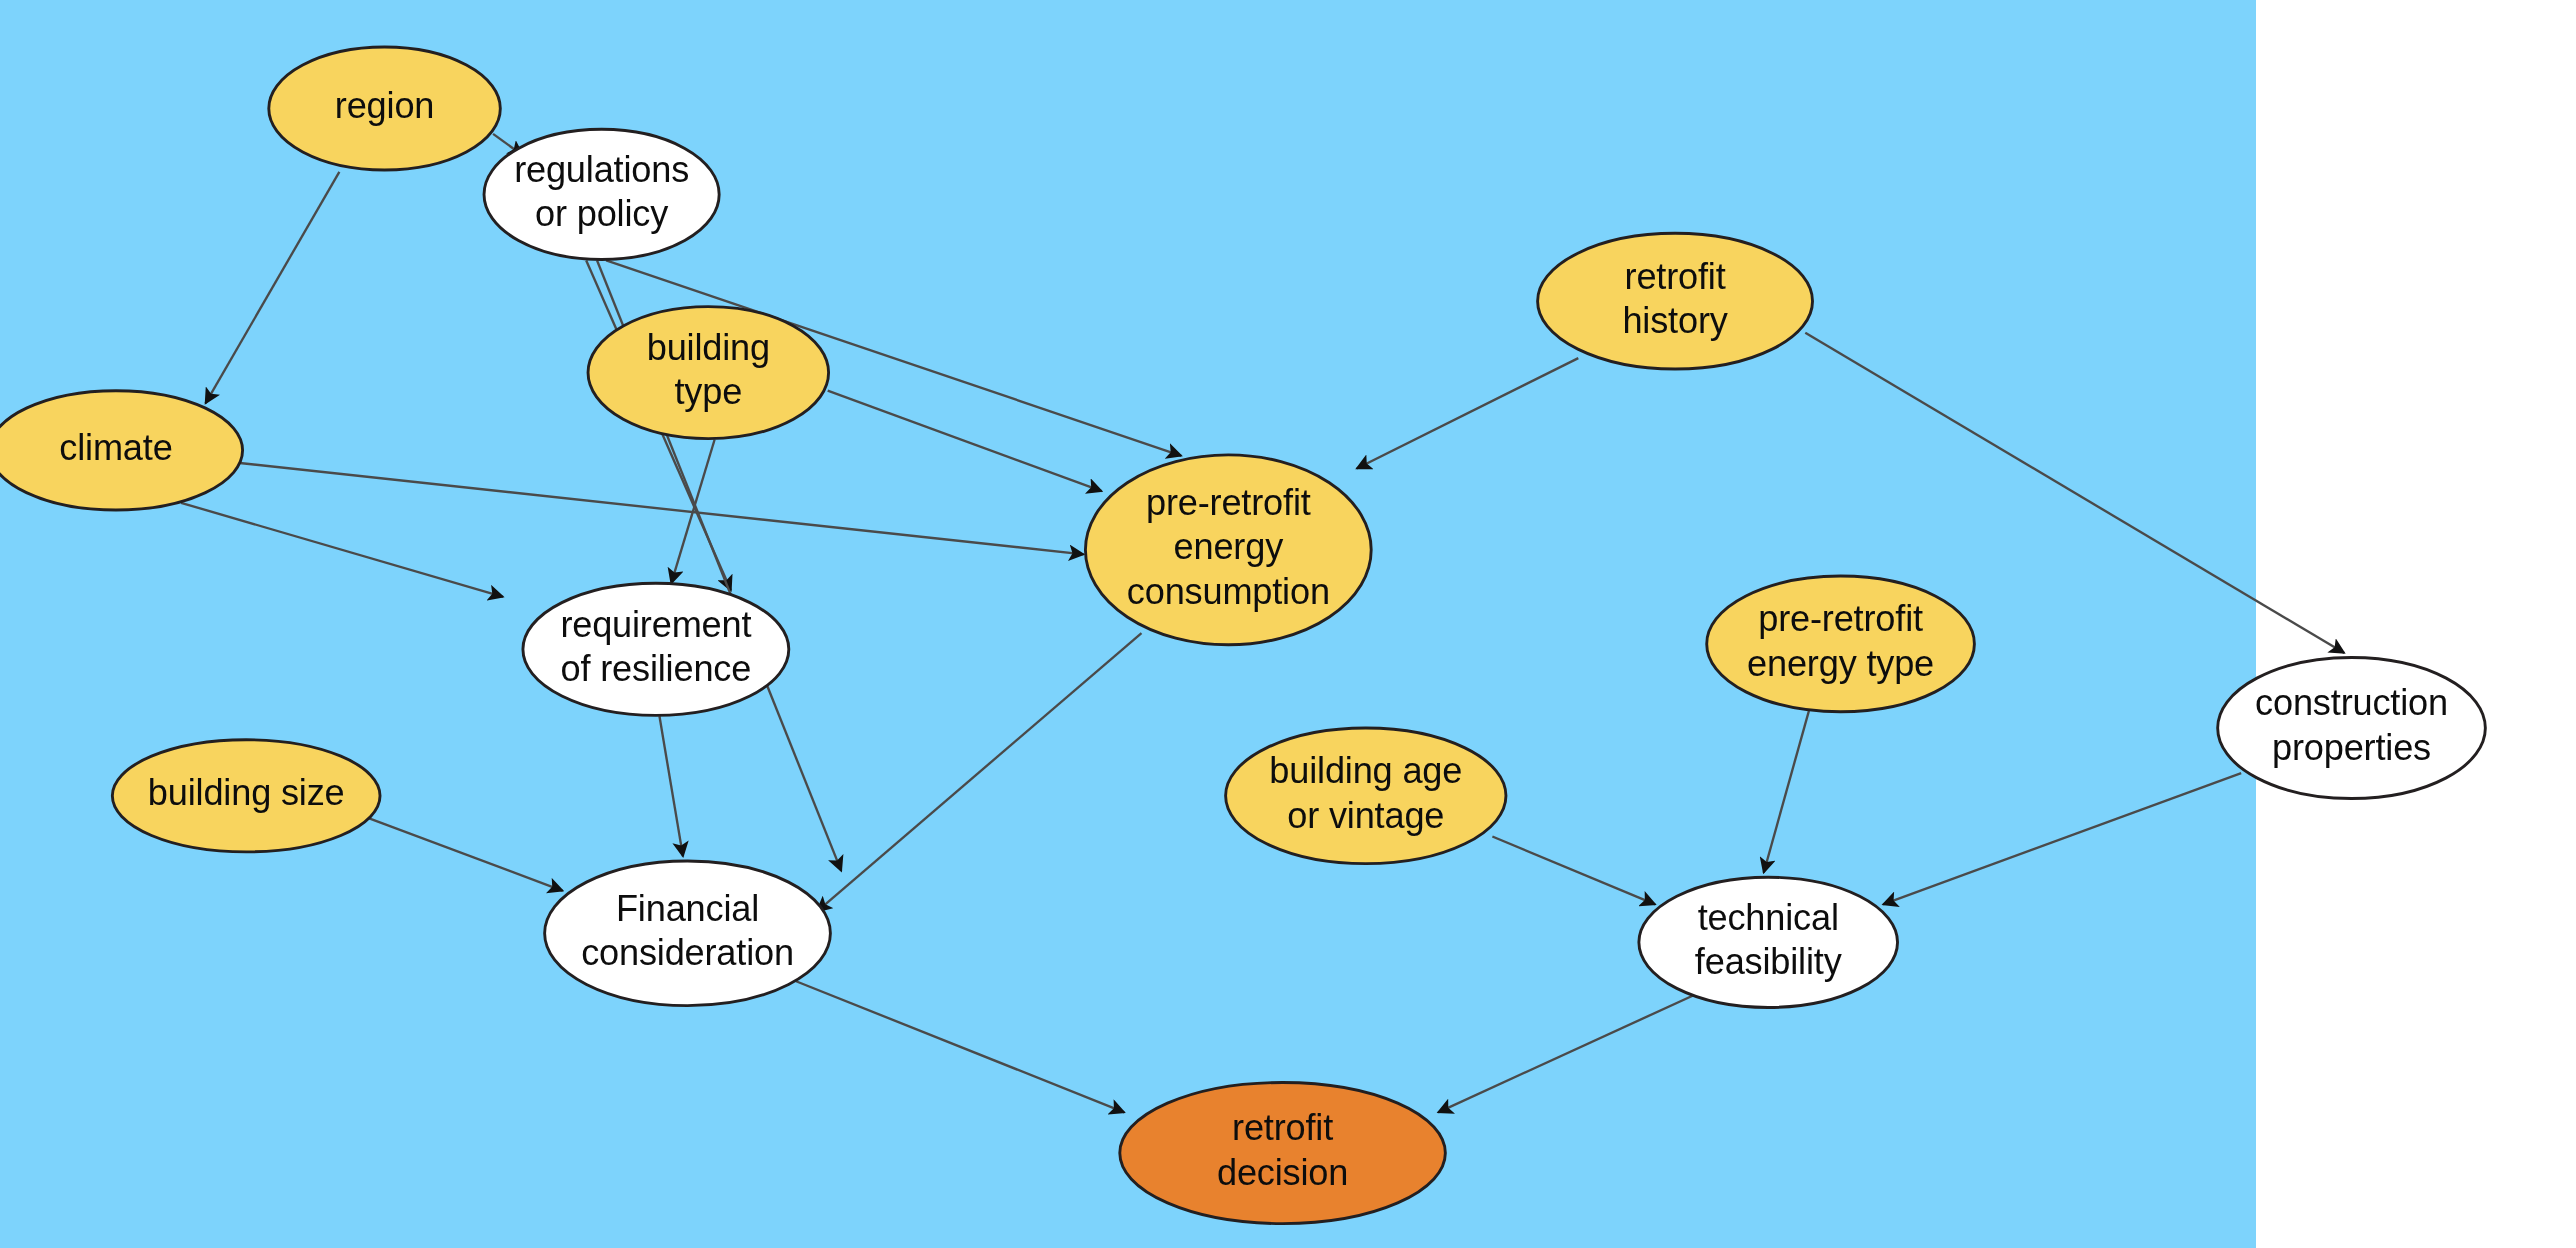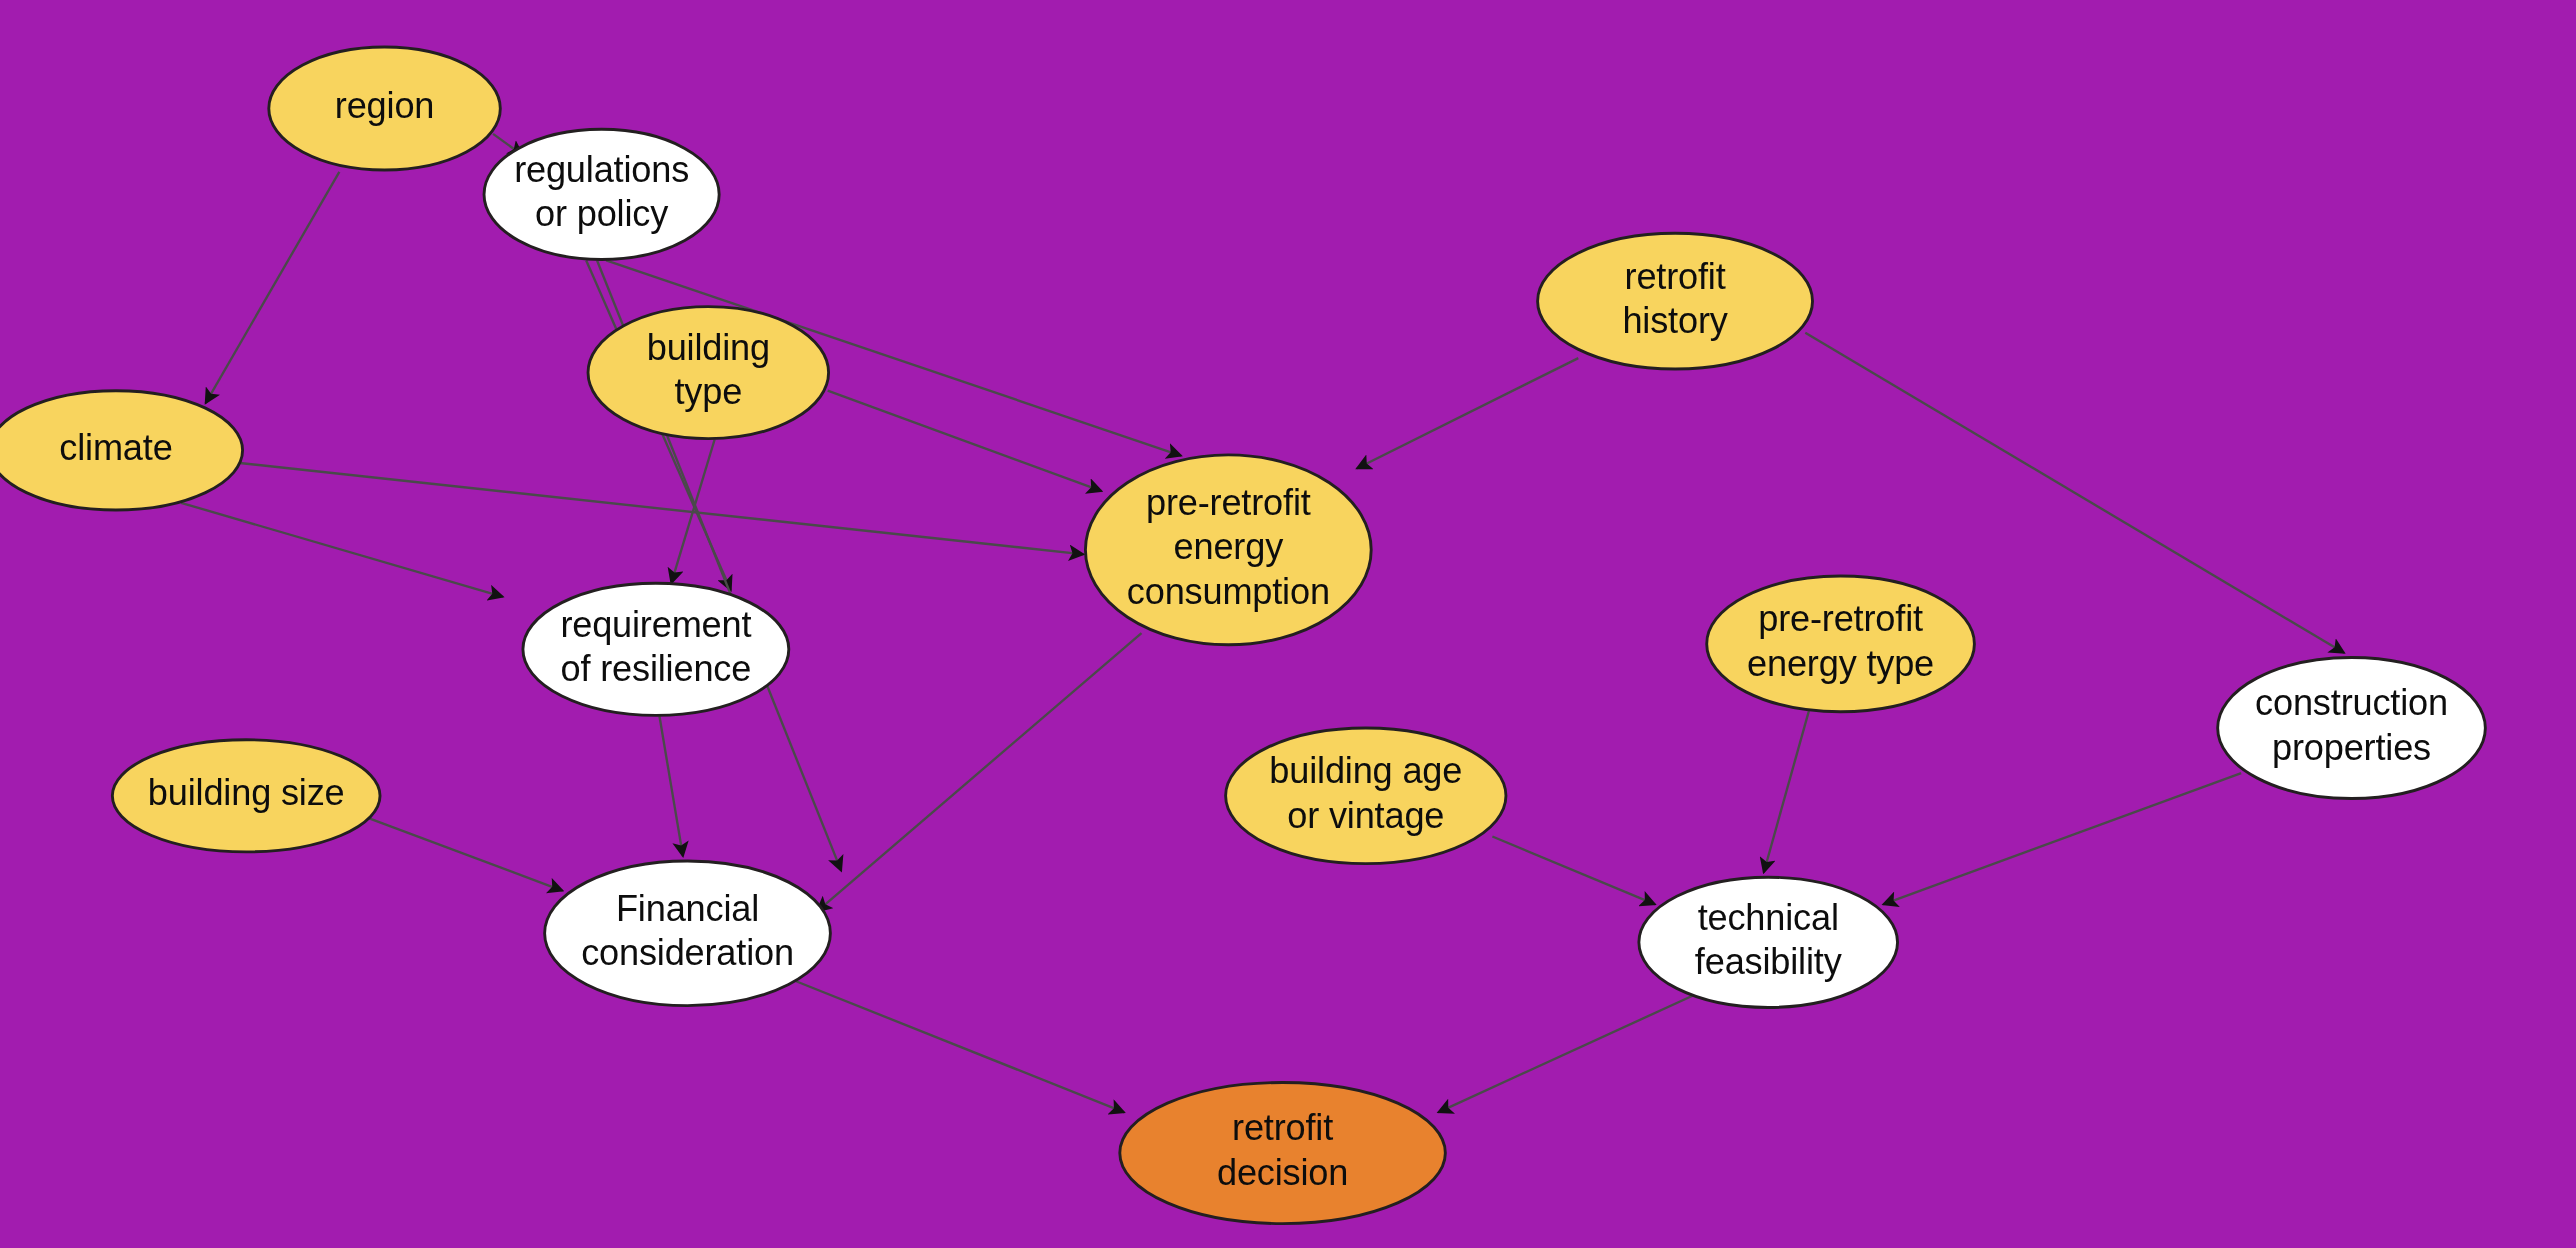--- a/index.html
+++ b/index.html
@@ -9,23 +9,23 @@
     background: #ffffff;
   }
   body {
     width: 2576px;
     height: 1248px;
     font-family: "Liberation Sans", sans-serif;
     overflow: hidden;
   }
   #diagram-root {
     position: relative;
-    width: 2576px;
+    width: 2256px;
     height: 1248px;
-    background: #a21caf;
+    background: #7dd3fc;
     text-align: right;
   }
   svg#graph-canvas {
     position: absolute;
     top: 0;
     left: 0;
     width: 2576px;
     height: 1248px;
     display: block;
   }

